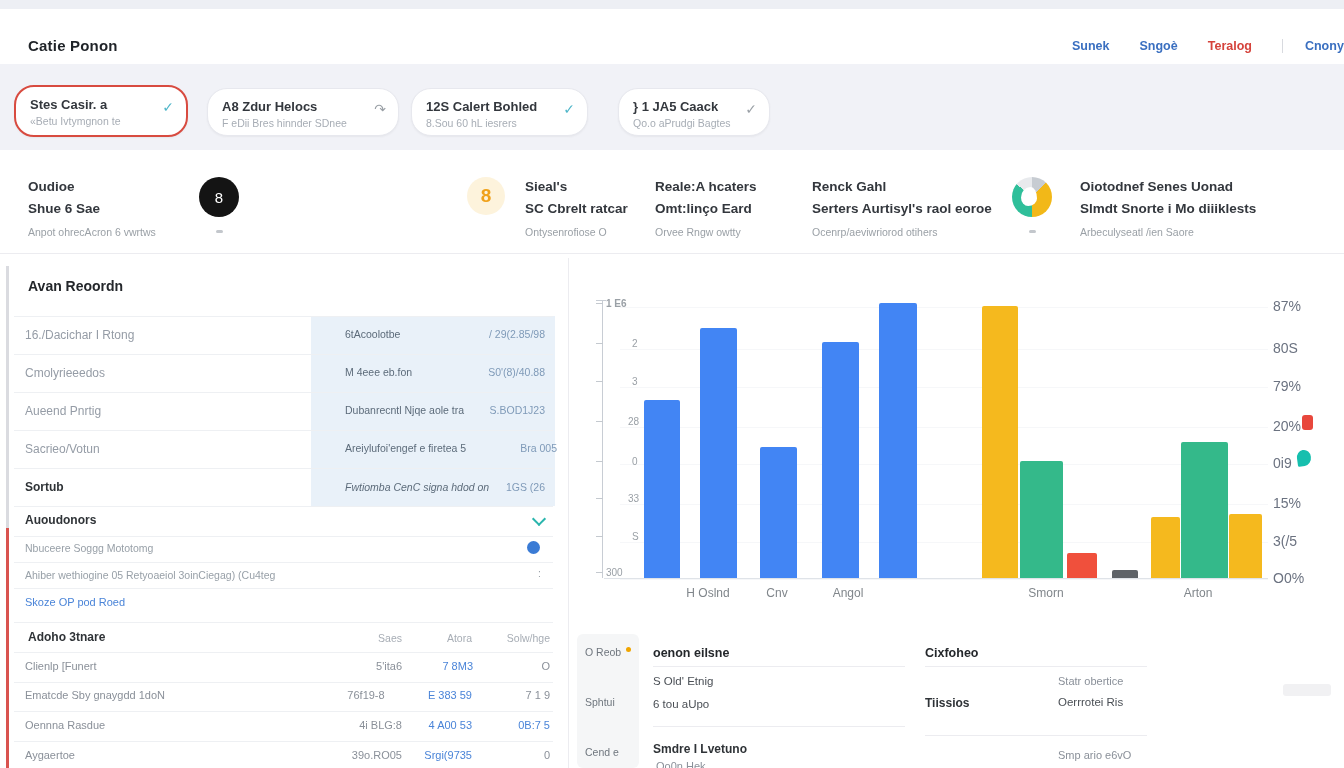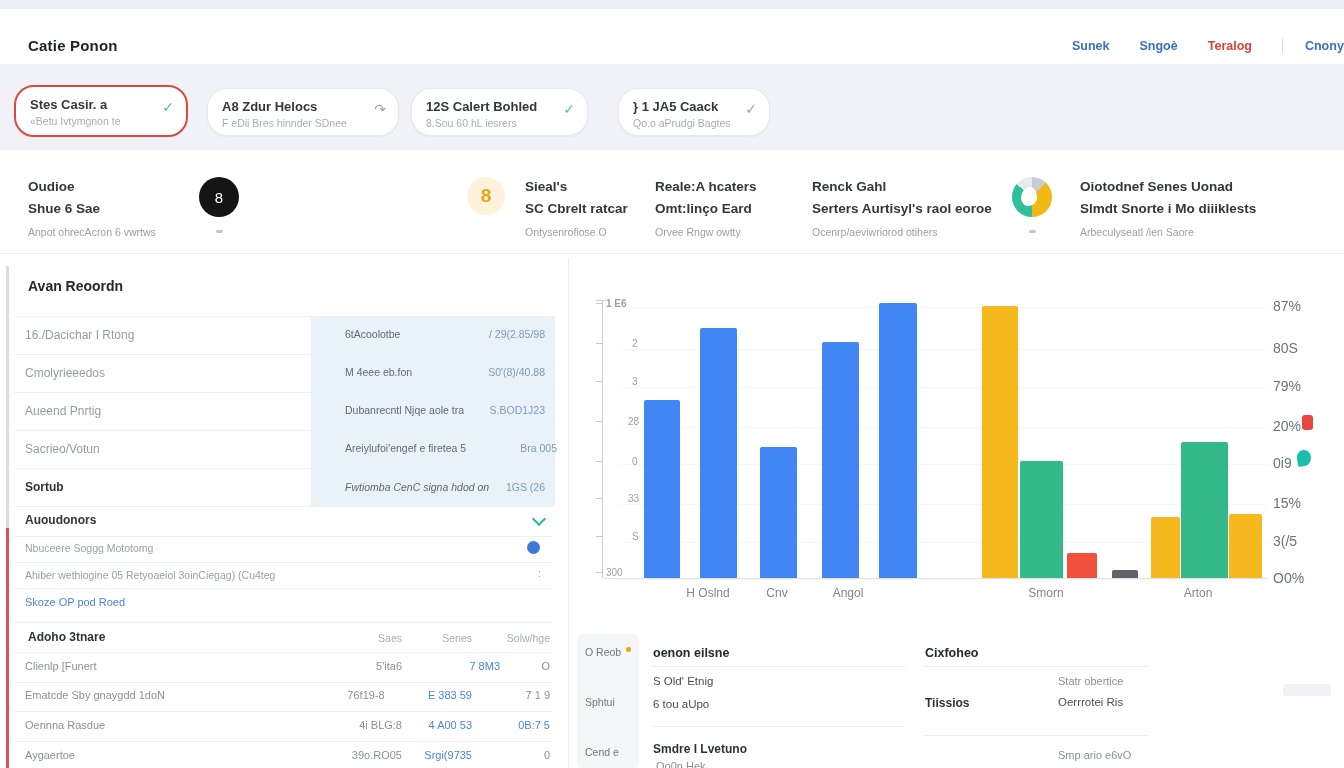--- a/index.html
+++ b/index.html
@@ -199,27 +199,27 @@
 
   <div class="abs linkrow" style="left:25px;top:569px;">Ahiber wethiogine 05 Retyoaeiol 3oinCiegag) (Cu4teg</div>
   <div class="abs linkrow" style="left:538px;top:567px;">:</div>
   <div class="abs rsep" style="top:588px;"></div>
 
   <div class="abs bluelink" style="left:25px;top:596px;">Skoze OP pod Roed</div>
   <div class="abs rsep" style="top:622px;"></div>
 
   <div class="abs ttitle" style="left:28px;top:630px;">Adoho 3tnare</div>
   <div class="abs thead" style="left:330px;top:632px;width:72px;">Saes</div>
-  <div class="abs thead" style="left:402px;top:632px;width:70px;">Senes</div>
+  <div class="abs thead" style="left:402px;top:632px;width:70px;">Atora</div>
   <div class="abs thead" style="left:478px;top:632px;width:72px;">Solw/hge</div>
   <div class="abs rsep" style="top:652px;"></div>
 
   <div class="abs tname" style="left:25px;top:660px;">Clienlp [Funert</div>
   <div class="abs tval" style="left:330px;top:660px;width:72px;">5'ita6</div>
-  <div class="abs tval blue" style="left:402px;top:660px;width:50px;margin-left:48px;">7 8M3</div>
+  <div class="abs tval blue" style="left:402px;top:660px;width:71px;">7 8M3</div>
   <div class="abs tval" style="left:478px;top:660px;width:72px;">O</div>
   <div class="abs rsep" style="top:682px;"></div>
 
   <div class="abs tname" style="left:25px;top:689px;">Ematcde Sby gnaygdd 1doN</div>
   <div class="abs tval" style="left:330px;top:689px;width:72px;text-align:center;">76f19-8</div>
   <div class="abs tval blue" style="left:402px;top:689px;width:70px;">E 383 59</div>
   <div class="abs tval" style="left:478px;top:689px;width:72px;">7 1 9</div>
   <div class="abs rsep" style="top:711px;"></div>
 
   <div class="abs tname" style="left:25px;top:719px;">Oennna Rasdue</div>

